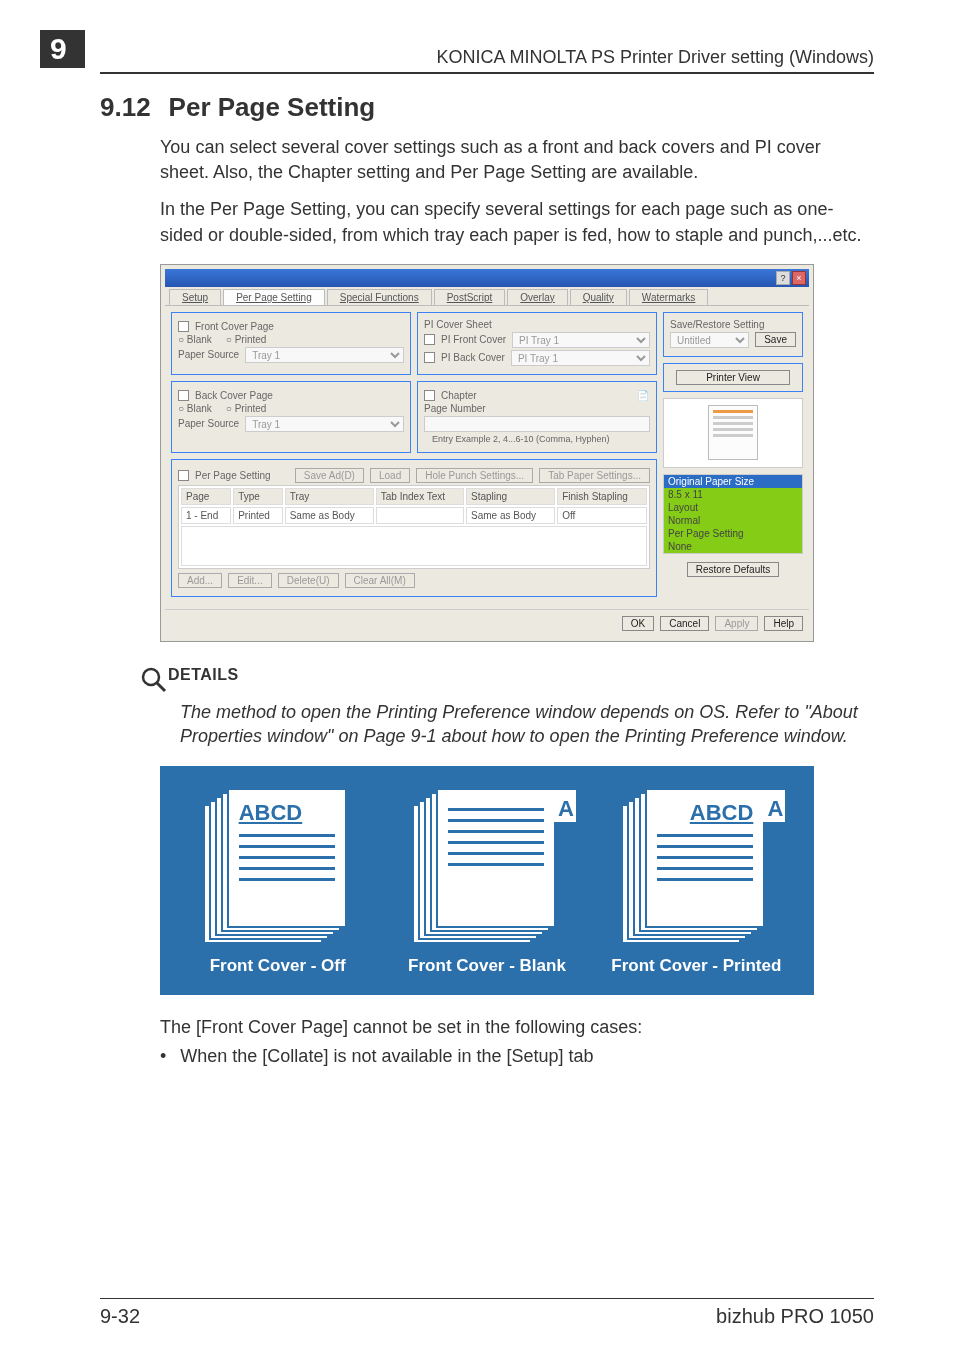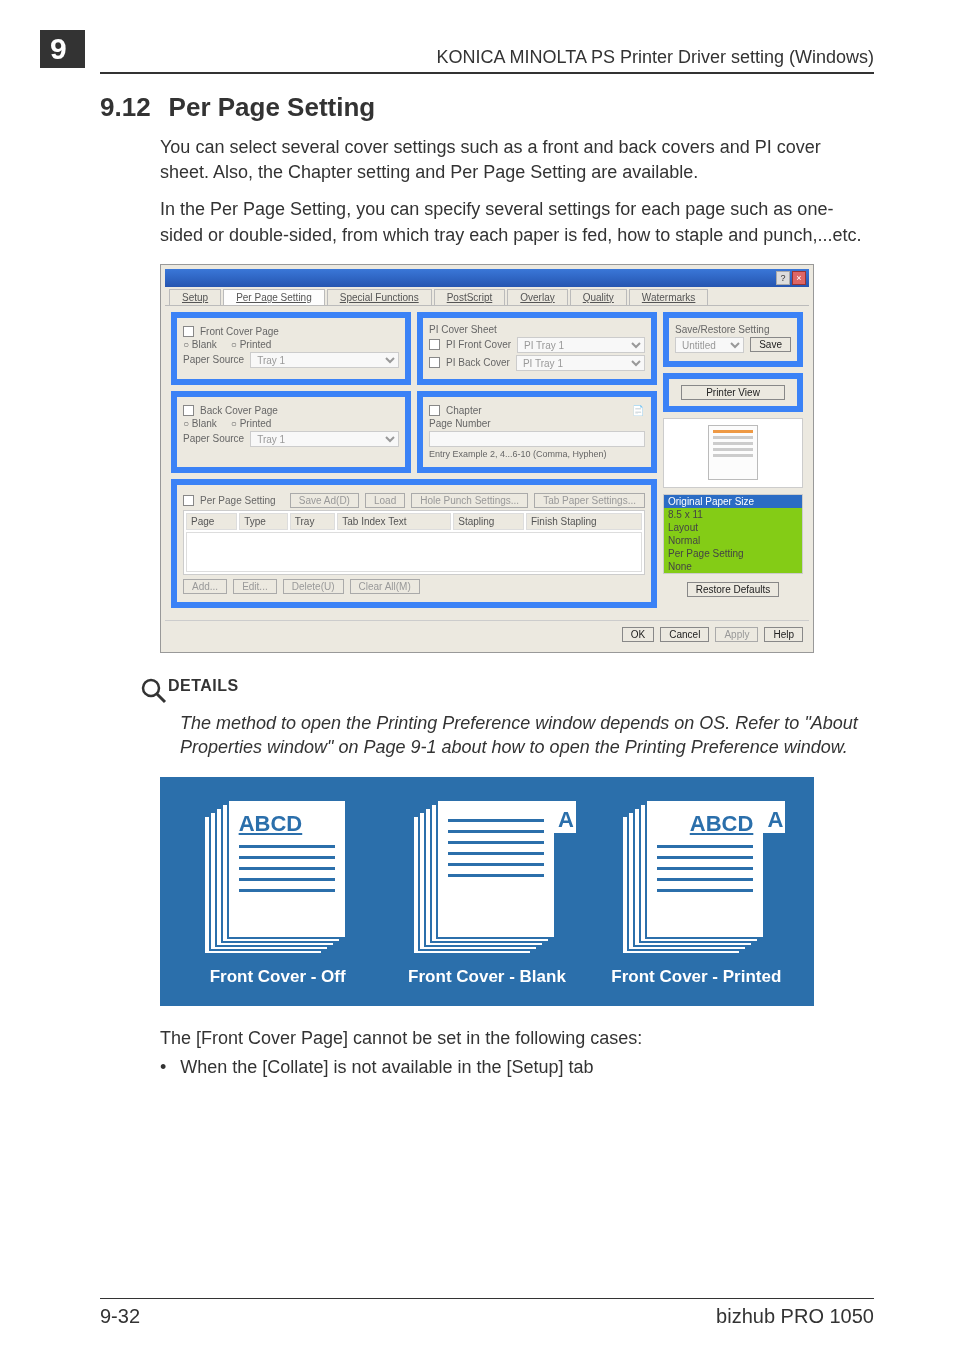--- a/index.html
+++ b/index.html
@@ -28,21 +28,21 @@
     }
     .titlebar { height: 18px; background: linear-gradient(#3a77d8, #2555b0); display:flex; align-items:center; justify-content:flex-end; padding:0 3px;}
     .titlebar .ctl { width:14px; height:14px; background:#d66; border:1px solid #933; margin-left:2px; display:flex; align-items:center; justify-content:center; color:#fff; font-size:9px;}
     .titlebar .ctl.help { background:#ddd; border:1px solid #aaa; color:#333;}
     .tabs { display:flex; gap:2px; padding:2px 4px 0 4px; background:#ece9e0; font-size:10px; border-bottom:1px solid #bbb;}
     .tabs span { padding:2px 12px; background:#ece9e0; border:1px solid #bbb; border-bottom:none;text-decoration:underline;}
     .tabs span.active { background:#fdfdfd; }
     .dlg-body { display:flex; padding:6px; gap:6px; background:#ece9e0;}
     .left-col { flex:1.6; }
     .right-col { width:140px; }
-    .grp { border:6px solid #3b82f6; padding:6px; margin-bottom:6px; background:#ece9e0; position:relative;}
+    .grp { border:1px solid #3b82f6; padding:6px; margin-bottom:6px; background:#ece9e0; position:relative;}
     .grp .grp-row { display:flex; align-items:center; gap:6px; margin:2px 0;}
     .grp label { font-size:10px; color:#666;}
     .grp input[type=text], .grp select { font-size:10px; padding:1px 2px; border:1px solid #ccc; background:#f8f8f8; color:#999; height:16px;}
     .chk { width:11px; height:11px; border:1px solid #888; background:#fff; display:inline-block; vertical-align:middle;}
     .btn { font-size:10px; padding:1px 8px; border:1px solid #aaa; background:#ece9e0; color:#999; display:inline-block;}
     .btn.active { color:#222; border-color:#888;}
     .tbl { border:1px solid #ccc; width:100%; background:#fff; font-size:10px;}
     .tbl th, .tbl td { border:1px solid #ddd; padding:2px 4px; text-align:left; color:#555;}
     .tbl th { background:#ece9e0; font-weight:normal;}
     .thumb { height:70px; border:1px solid #ccc; background:#fff; margin-bottom:6px; display:flex; align-items:center; justify-content:center;}
@@ -159,21 +159,21 @@
                 <label>Chapter</label> 
                 <span style="margin-left:auto;">📄</span>
               </div>
             <div class="grp-row">
                 <label>Page Number</label>
               </div>
             <div class="grp-row">
                 <input type="text" style="flex: 1 1 0%;">
               </div>
             <div class="grp-row">
-                <label style="font-size:9px;">Entry Example 2, 4...6-10 (Comma, Hyphen)</label>
+                <label style="font-size:9px;margin-left:8px;">Entry Example 2, 4...6-10 (Comma, Hyphen)</label>
               </div>
           </div>
         </div>
         <div class="grp">
           <div class="grp-row">
             <span class="chk"></span>
             <label>Per Page Setting</label>
             <span style="flex:1;"></span>
             <span class="btn">Save Ad(D)</span>
             <span class="btn">Load</span>
@@ -184,20 +184,28 @@
             <tbody>
                 <tr>
               <th>Page</th>
                   <th>Type</th>
                   <th>Tray</th>
                   <th>Tab Index Text</th>
                   <th>Stapling</th>
                   <th>Finish Stapling</th>
             </tr>
             <tr>
+              <td>1 - End</td>
+                  <td>Printed</td>
+                  <td>Same as Body</td>
+                  <td></td>
+                  <td>Same as Body</td>
+                  <td>Off</td>
+            </tr>
+            <tr>
                   <td colspan="6" style="height:40px;"></td>
                 </tr>
           </tbody>
             </table>
           <div class="grp-row" style="margin-top:4px;">
             <span class="btn">Add...</span>
             <span class="btn">Edit...</span>
             <span class="btn">Delete(U)</span>
             <span class="btn">Clear All(M)</span>
           </div>

